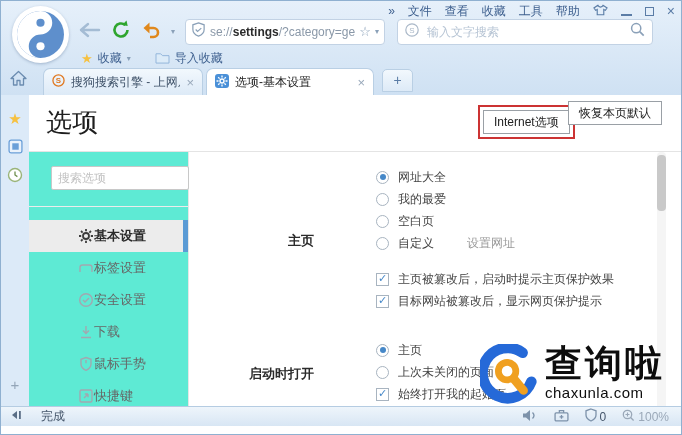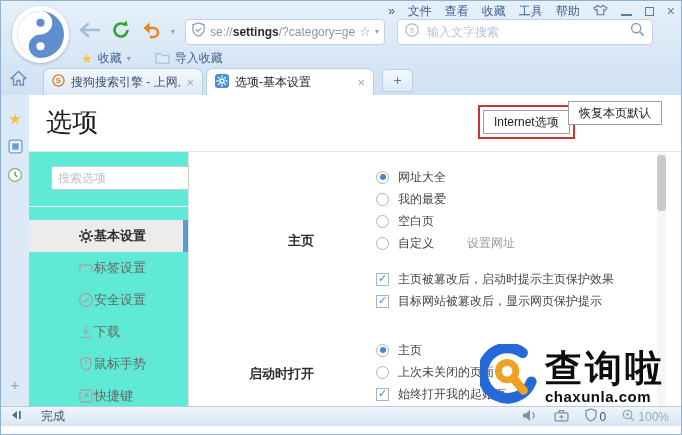--- a/index.html
+++ b/index.html
@@ -108,25 +108,25 @@
     color:#4688c8; font-size:11px; font-weight:bold; }
   .custom-link { color:#999; margin-left:24px; }
   .cb-block { margin-top:14px; }
 
   .scroll-track { position:absolute; right:15px; top:57px; bottom:2px; width:9px;
     background:#f5f5f5; border-radius:4px; }
   .scroll-thumb { position:absolute; left:0; right:0; top:3px; height:56px;
     background:#c9c9c9; border-radius:4px; }
 
   
-  .watermark { position:absolute; right:16px; bottom:24px; display:flex; align-items:center; gap:5px; }
+  .watermark { position:absolute; right:16px; bottom:24px; display:flex; align-items:flex-start; gap:5px; }
   .wm-text { display:flex; flex-direction:column; }
   .wm-title { font-family:"DejaVu Serif","Liberation Serif",serif; font-size:37px; font-weight:bold;
     color:#0d0d0d; line-height:1.05; letter-spacing:3px; }
-  .wm-domain { font-size:15px; font-weight:bold; color:#0d0d0d; margin-top:1px; letter-spacing:.5px; }
+  .wm-domain { font-size:15px; font-weight:normal; color:#0d0d0d; margin-top:1px; letter-spacing:.5px; }
 
   
   .statusbar { position:absolute; bottom:8px; left:0; right:0; height:20px;
     background:linear-gradient(#eef5fb,#d8e6f4); border-top:1px solid #b5cce2;
     display:flex; align-items:center; font-size:12px; color:#44556a; }
   .sb-collapse { margin-left:8px; }
   .sb-status { margin-left:18px; }
   .sb-right { margin-left:auto; display:flex; align-items:center; gap:16px; margin-right:12px; }
   .sb-group { display:flex; align-items:center; gap:3px; }
   .sb-dim { color:#9aa8b8; }

